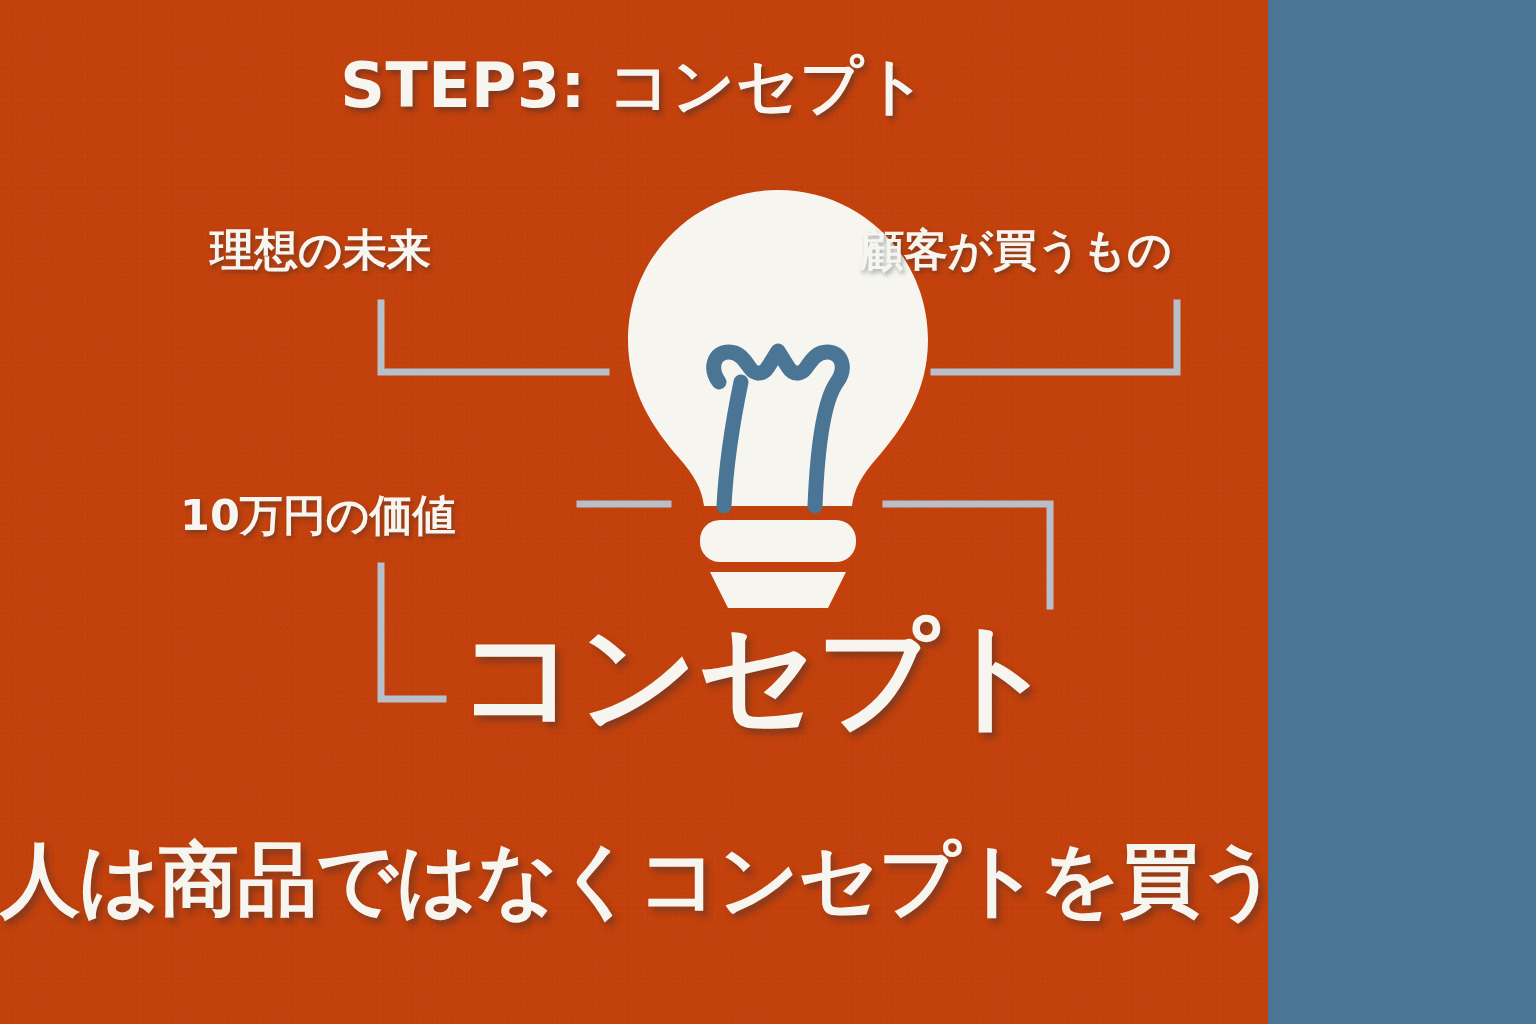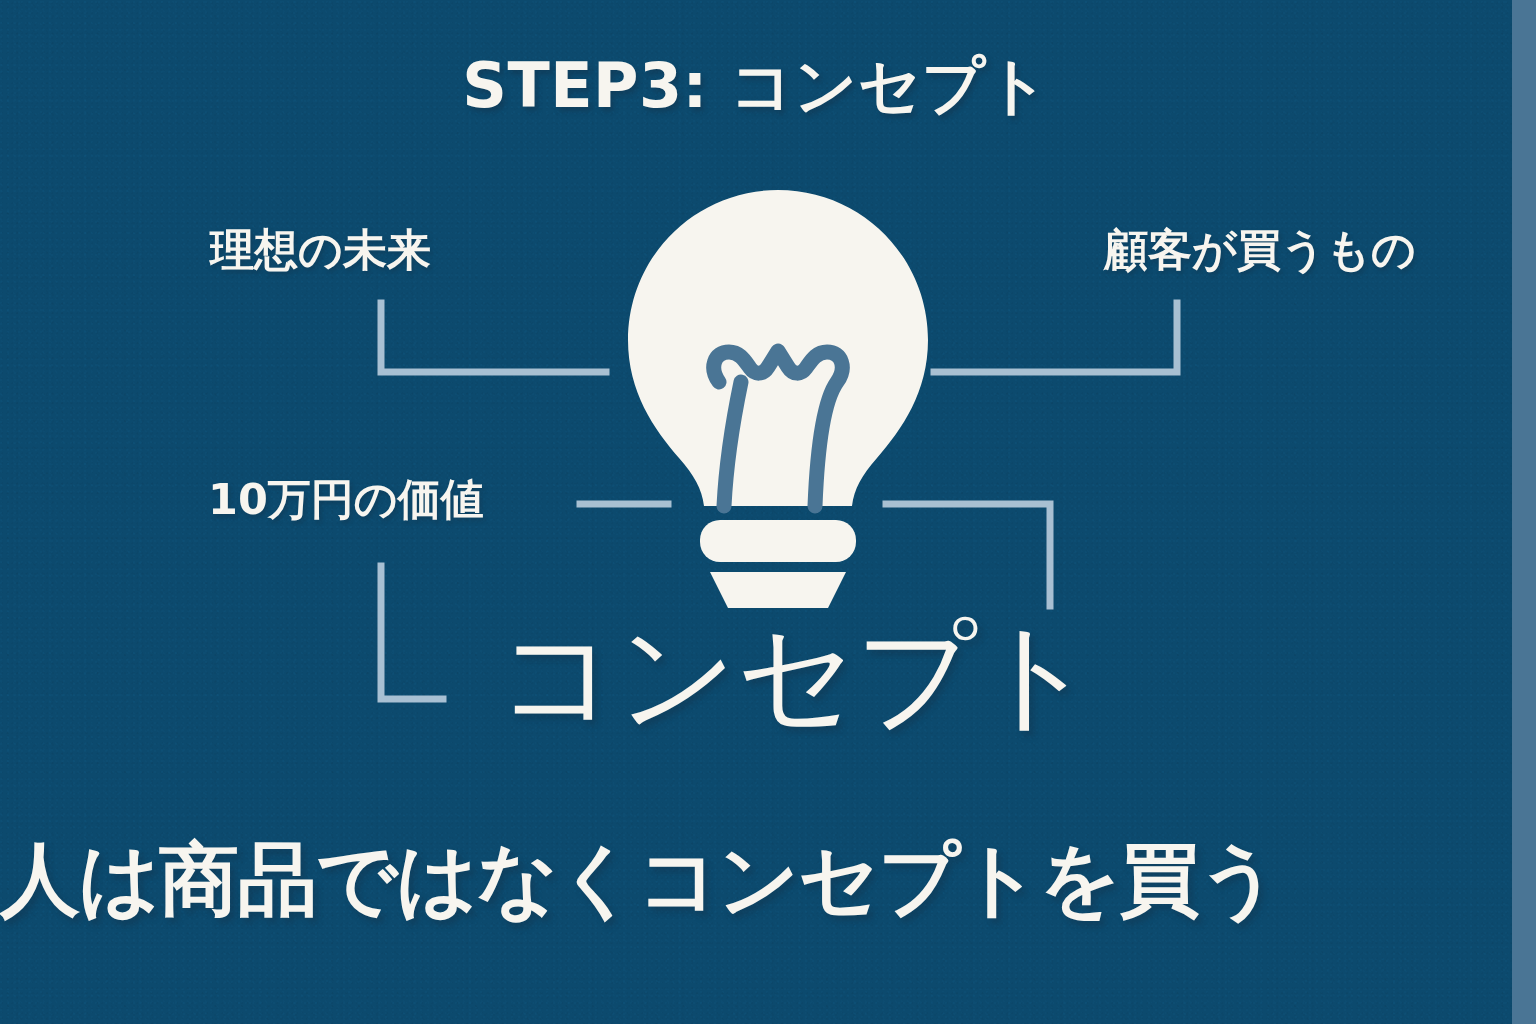--- a/index.html
+++ b/index.html
@@ -6,23 +6,23 @@
   * { margin:0; padding:0; box-sizing:border-box; }
 
   html, body {
     width:1536px; height:1024px;
     overflow:hidden;
     background:#4a7595;
   }
 
   .slide {
     position:relative;
-    width:1512px;
+    width:1268px;
     height:1024px;
-    background:#0c4a6e;
+    background:#c2410c;
     font-family:"DejaVu Sans","Liberation Sans",sans-serif;
     color:#f7f5ef;
     overflow:hidden;
   }
 
   
   .noise {
     position:absolute;
     inset:0;
     pointer-events:none;
@@ -56,28 +56,28 @@
     position:absolute;
     font-size:44px;
     font-weight:700;
     line-height:1.1;
     white-space:nowrap;
     text-shadow:2px 3px 4px rgba(20,45,65,.35);
   }
 
   .label-ideal   { top:226px; left:210px; }
   .label-buy     { top:226px; right:96px; }
-  .label-value   { top:476px; left:180px; font-size:43px;margin-left:28px; }
+  .label-value   { top:492px; left:180px; font-size:43px; }
 
   .center-word {
     position:absolute;
     top:614px;
-    left:497px;
+    left:458px;
     font-size:118px;
-    font-weight:400;
+    font-weight:700;
     line-height:1.05;
     letter-spacing:-1px;
     white-space:nowrap;
     text-shadow:4px 5px 6px rgba(20,45,65,.34);
   }
 
   .tagline {
     position:absolute;
     top:836px;
     left:0; right:0;

